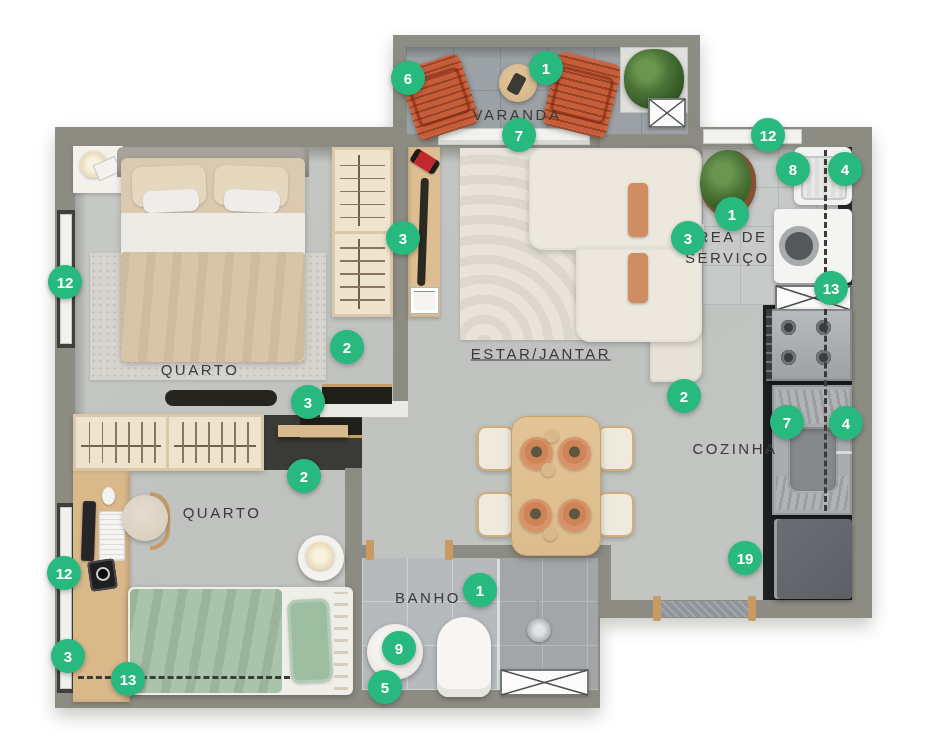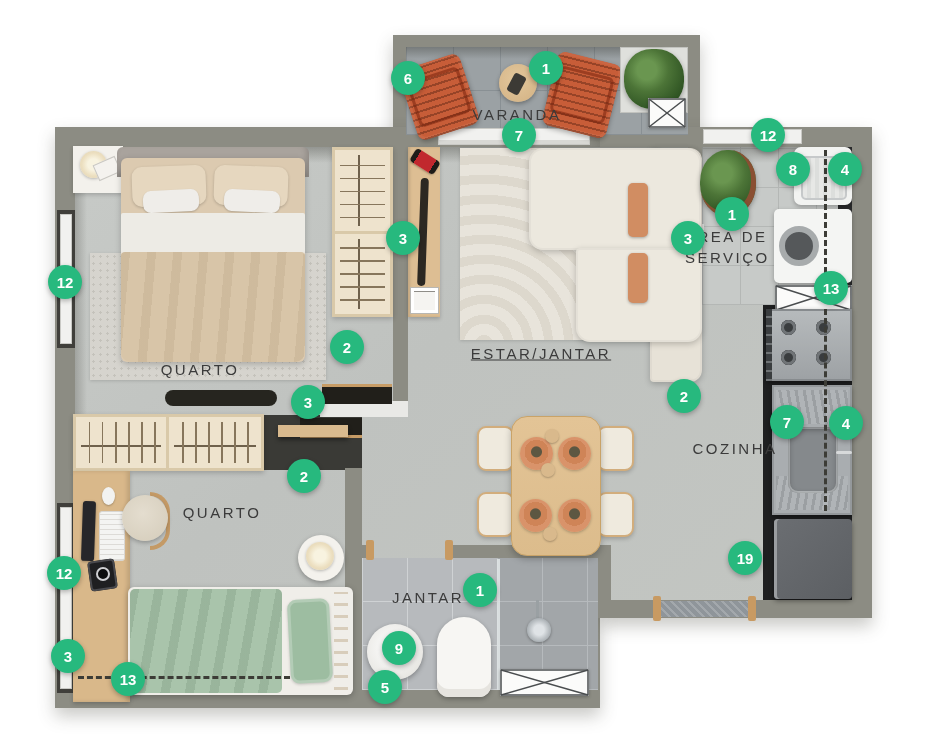--- a/index.html
+++ b/index.html
@@ -255,21 +255,21 @@
       </svg>
   </div>
 
   <div>
     <div class="room-label" style="left: 517px; top: 114px;">VARANDA</div>
     <div class="room-label" style="left: 200px; top: 369px;">QUARTO</div>
     <div class="room-label" style="left: 541px; top: 353px; text-decoration: underline;">ESTAR/JANTAR</div>
     <div class="room-label wrap" style="left: 737px; top: 247px;">ÁREA DE SERVIÇO</div>
     <div class="room-label" style="left: 735px; top: 448px;">COZINHA</div>
     <div class="room-label" style="left: 222px; top: 512px;">QUARTO</div>
-    <div class="room-label" style="left: 428px; top: 597px;">JANTAR</div>
+    <div class="room-label" style="left: 428px; top: 597px;">BANHO</div>
   </div>
 
   <div>
     <div class="marker" style="left: 408px; top: 78px;">6</div>
     <div class="marker" style="left: 546px; top: 68px;">1</div>
     <div class="marker" style="left: 519px; top: 135px;">7</div>
     <div class="marker" style="left: 65px; top: 282px;">12</div>
     <div class="marker" style="left: 403px; top: 238px;">3</div>
     <div class="marker" style="left: 347px; top: 347px;">2</div>
     <div class="marker" style="left: 308px; top: 402px;">3</div>

